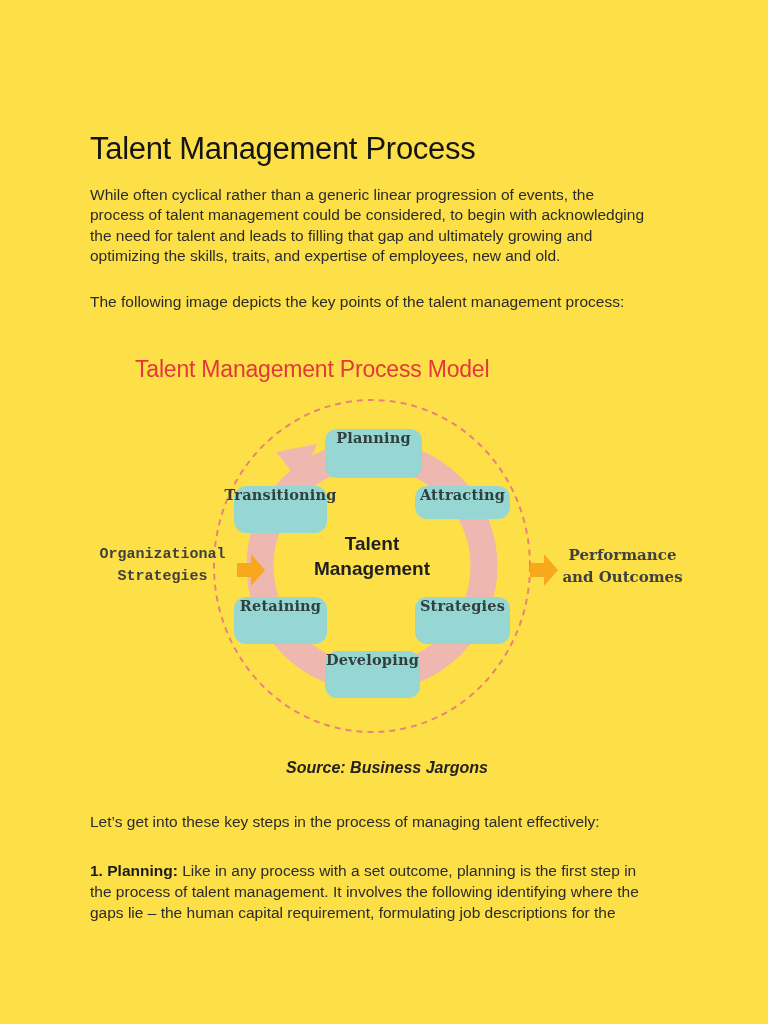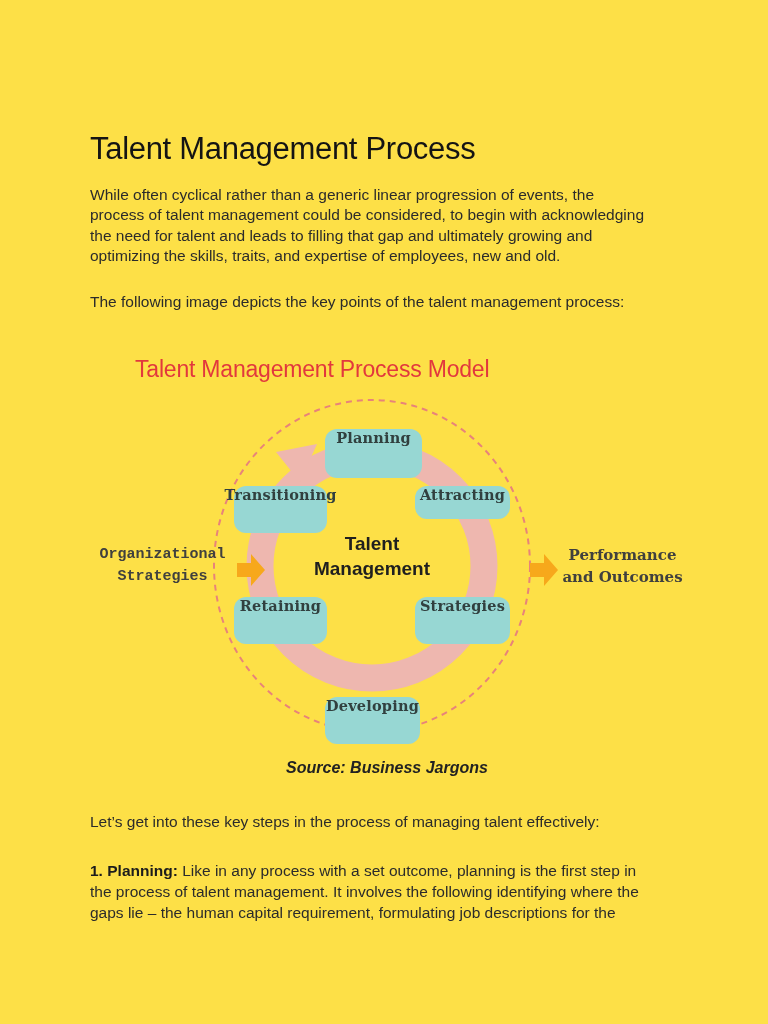--- a/index.html
+++ b/index.html
@@ -37,21 +37,21 @@
     position:absolute; z-index:2; background:var(--node-fill,#97d7d3); border-radius:12px;
     display:flex; justify-content:center;
     font-family:"DejaVu Serif", serif; font-size:14.5px; font-weight:600;
     color:#31403f; letter-spacing:0.2px;
   }
   #node-planning      { left:235px; top:81px;  width:97px; height:49px; }
   #node-transitioning { left:144px; top:138px; width:93px; height:47px; }
   #node-attracting    { left:325px; top:138px; width:95px; height:33px; }
   #node-retaining     { left:144px; top:249px; width:93px; height:47px; }
   #node-selecting     { left:325px; top:249px; width:95px; height:47px; }
-  #node-developing    { left:235px; top:303px; width:95px; height:47px;margin-top:46px; }
+  #node-developing    { left:235px; top:303px; width:95px; height:47px; }
 
   #center-text {
     left:182px; top:183px; width:200px; z-index:3; text-align:center;
     font-size:19px; font-weight:700; line-height:25px; color:var(--center-ink,#1f1f1f);
   }
   .side-label {
     z-index:2; text-align:center; font-family:"DejaVu Serif", serif;
     font-size:15px; font-weight:600; line-height:22px; color:var(--label-ink,#40403e);
   }
   #input-label  { left:0px;   top:196px; width:145px;font-family:Liberation Mono, monospace; }

